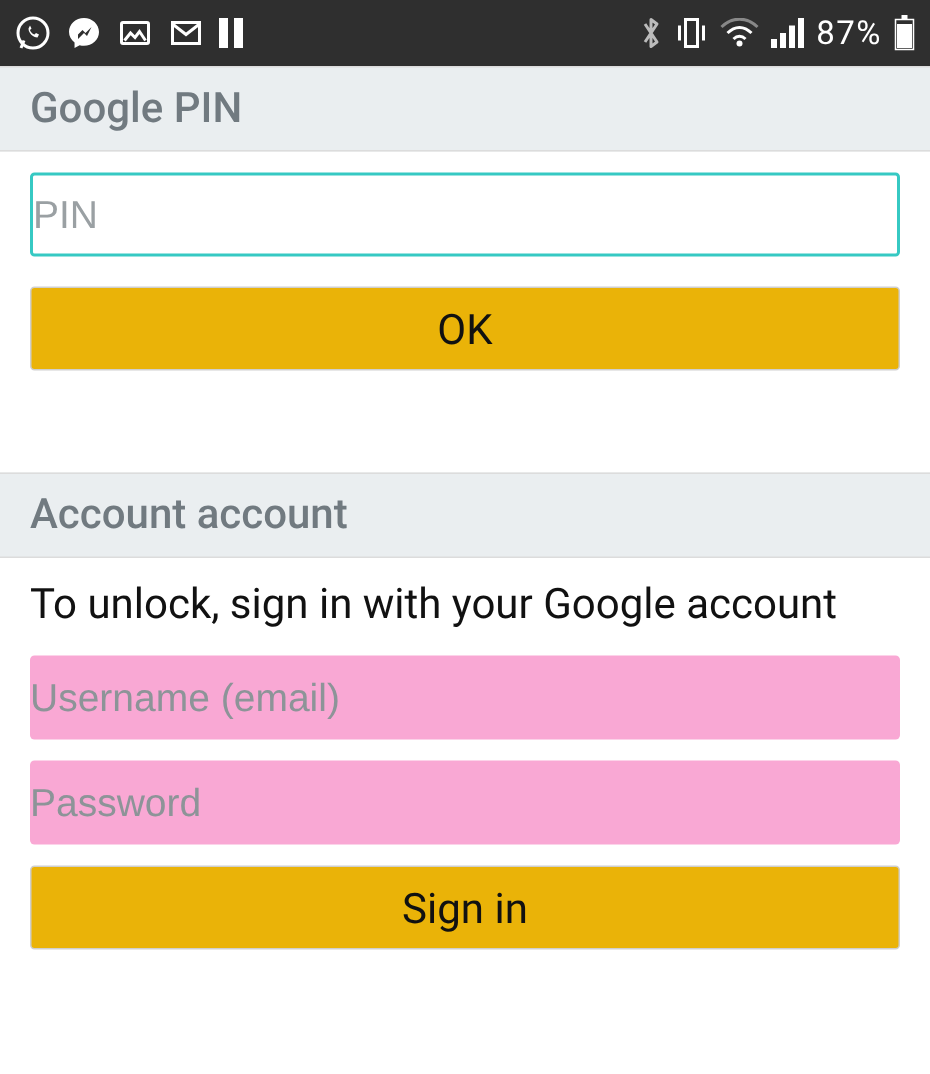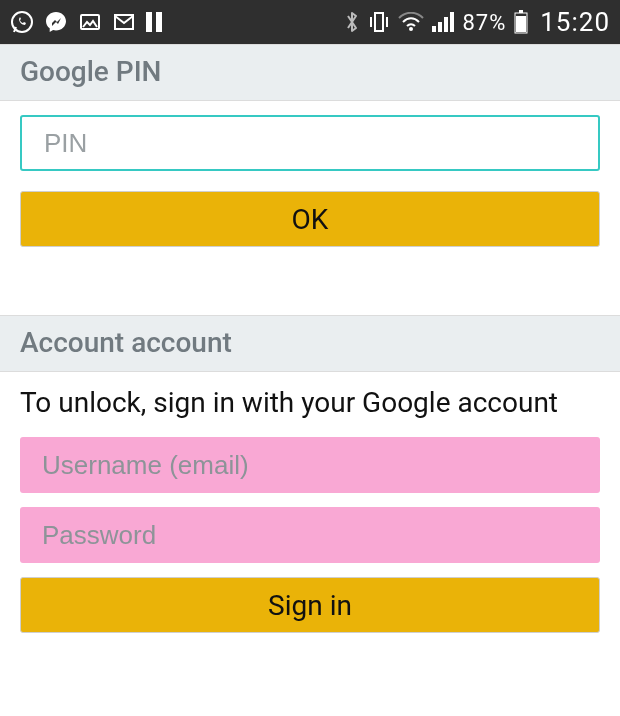--- a/index.html
+++ b/index.html
@@ -33,21 +33,21 @@
     border-top: 1px solid #dcdcdc;
     border-bottom: 1px solid #dcdcdc;
   }
   .section-body { padding: 14px 20px 26px 20px; }
   .instruction { font-size: 28px; color: #111; margin-bottom: 18px; }
 
   input[type=text], input[type=password] {
     width: 100%;
     height: 56px;
     font-size: 26px;
-    padding: 0 22px;
+    padding: 0 0;
     border-radius: 3px;
     outline: none;
   }
   .pin-input {
     border: 2px solid #36c9c3;
     background: #fff;
     color: #222;
   }
   .pin-input::placeholder { color: #9aa0a3; }
   .grey-input {
@@ -137,21 +137,20 @@
         </svg>
     </span>
     <span class="pct">87%</span>
     <span class="icon">
       <svg width="14" height="24" viewBox="0 0 14 24">
           <rect x="1" y="3" width="12" height="20" stroke="#fff" stroke-width="1" fill="none"></rect>
           <rect x="5" y="0" width="4" height="3" fill="#fff"></rect>
           <rect x="2" y="6" width="10" height="16" fill="#fff"></rect>
         </svg>
     </span>
-    <span class="time">15:20</span>
   </div>
 </div>
 
 <div class="section-header">Google PIN</div>
 <div class="section-body">
   <input type="text" class="pin-input" autofocus="" placeholder="PIN" style="">
   <button class="ok-btn">OK</button>
 </div>
 
 <div class="gap"></div>

